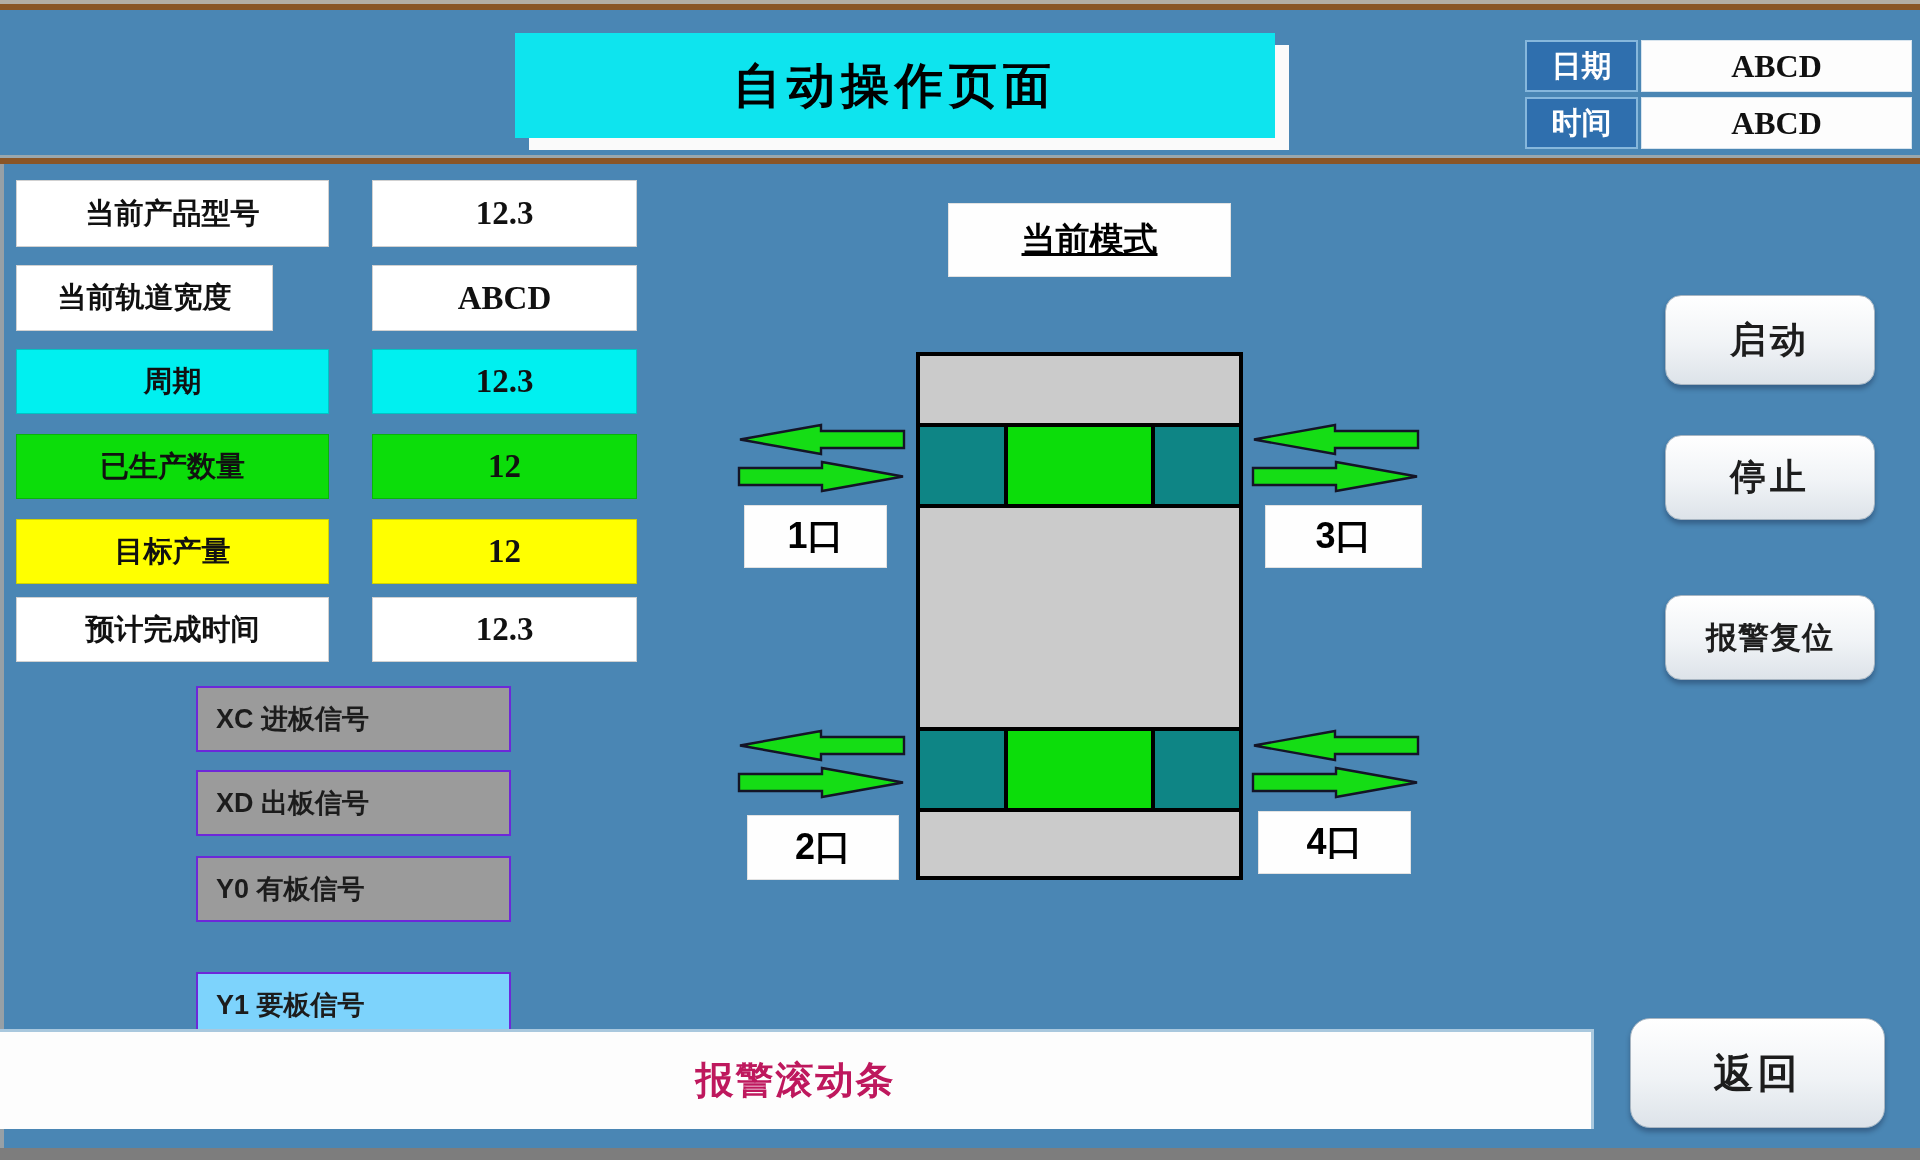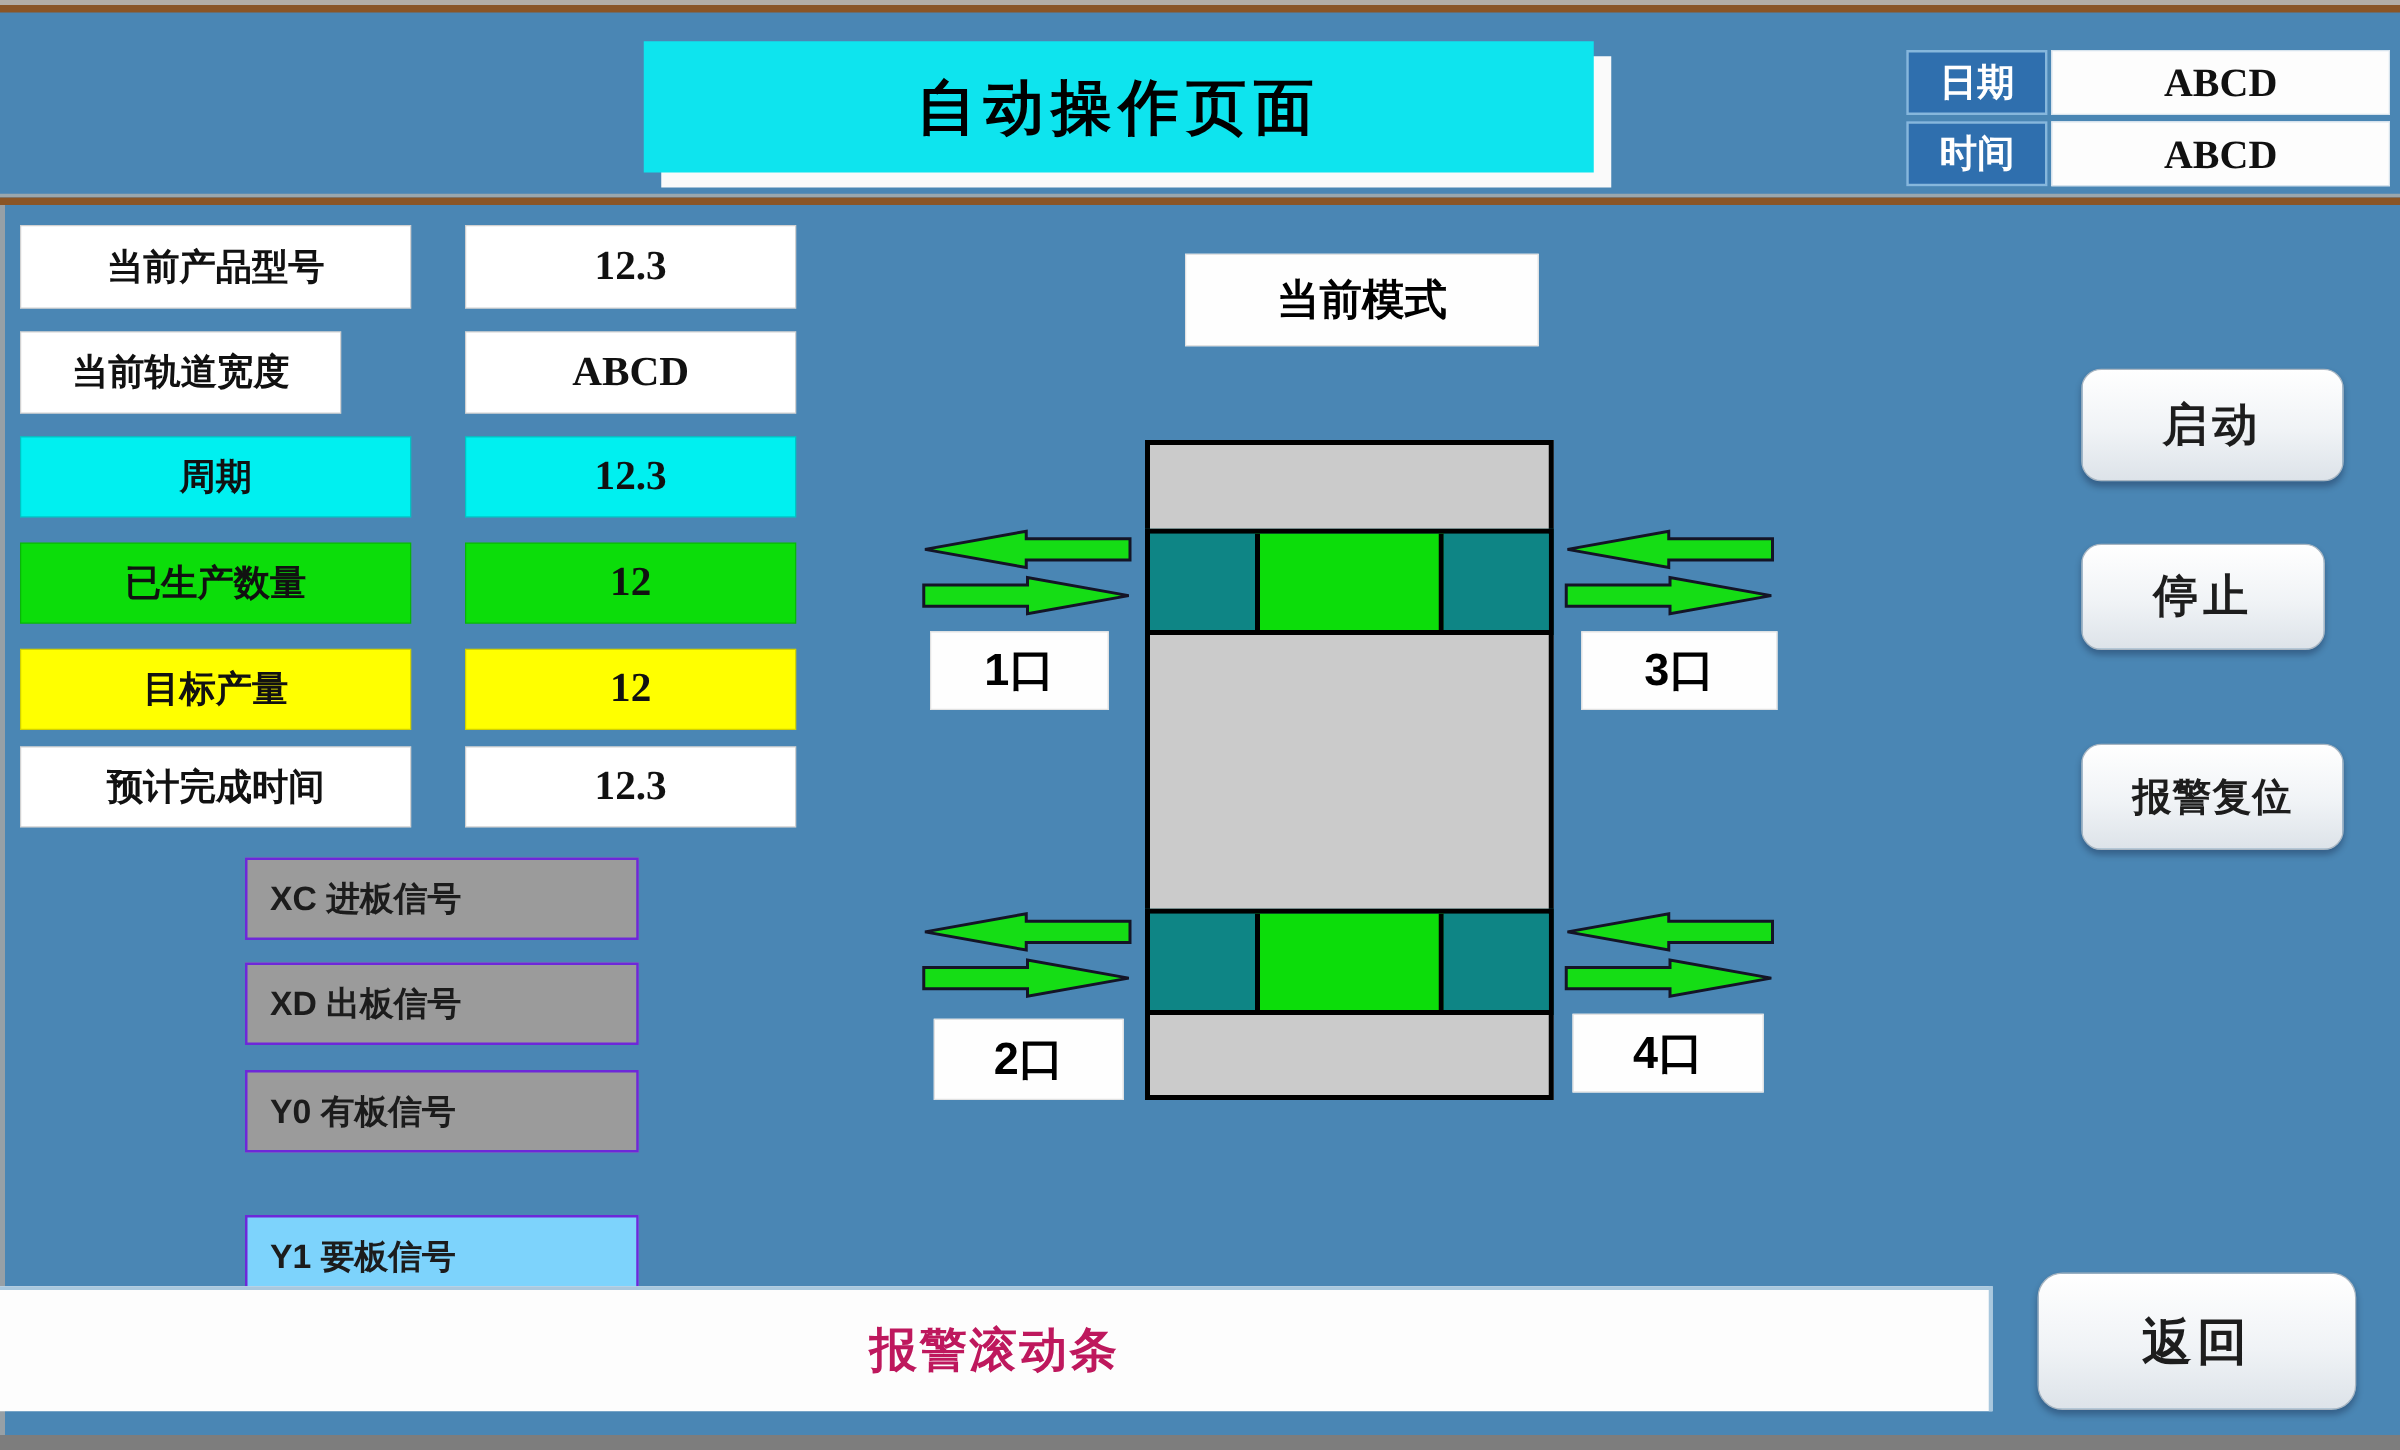--- a/index.html
+++ b/index.html
@@ -95,21 +95,21 @@
   <div class="abs flexc info-value" style="left: 372px; top: 349px; width: 265px; height: 65px; background-color: rgb(0, 240, 240);">12.3</div>
   <div class="abs flexc info-value" style="left: 372px; top: 434px; width: 265px; height: 65px; background-color: rgb(12, 221, 10);">12</div>
   <div class="abs flexc info-value" style="left: 372px; top: 519px; width: 265px; height: 65px; background-color: rgb(255, 255, 0);">12</div>
   <div class="abs flexc info-value" style="left: 372px; top: 597px; width: 265px; height: 65px; background-color: rgb(255, 255, 255);">12.3</div>
 
   <div class="abs signal-box" style="left: 196px; top: 686px; width: 315px; height: 66px; background-color: rgb(155, 155, 155);">XC 进板信号</div>
   <div class="abs signal-box" style="left: 196px; top: 770px; width: 315px; height: 66px; background-color: rgb(155, 155, 155);">XD 出板信号</div>
   <div class="abs signal-box" style="left: 196px; top: 856px; width: 315px; height: 66px; background-color: rgb(155, 155, 155);">Y0 有板信号</div>
   <div class="abs signal-box" style="left: 196px; top: 972px; width: 315px; height: 66px; background-color: #7dd3fc;">Y1 要板信号</div>
 
-  <div class="abs flexc mode-box" style="left:948px;top:203px;width:283px;height:74px;">当前模式</div>
+  <div class="abs flexc mode-box" style="left:948px;top:203px;width:283px;height:74px;text-decoration:underline;">当前模式</div>
 
   <div class="abs machine-body" style="left: 916px; top: 352px; width: 327px; height: 528px; background-color: rgb(203, 203, 203);"></div>
   <div class="abs conv-row" style="left:916px;top:423px;width:327px;height:85px;">
     <div class="conv-teal" style="background-color: rgb(14, 133, 133);"></div>
     <div class="conv-green" style="background-color: rgb(12, 221, 10);"></div>
     <div class="conv-teal" style="background-color: rgb(14, 133, 133);"></div>
   </div>
   <div class="abs conv-row" style="left:916px;top:727px;width:327px;height:85px;">
     <div class="conv-teal" style="background-color: rgb(14, 133, 133);"></div>
     <div class="conv-green" style="background-color: rgb(12, 221, 10);"></div>
@@ -143,20 +143,20 @@
   <svg class="arrow" style="left:1252px;top:767px;" width="167" height="31" viewBox="0 0 167 31">
     <polygon points="1,7 84,7 84,1 165,15.5 84,30 84,24 1,24" stroke="#141426" stroke-width="2.4" fill="#15dd15"></polygon>
   </svg>
 
   <div class="abs flexc port-box" style="left:744px;top:505px;width:143px;height:63px;">1口</div>
   <div class="abs flexc port-box" style="left:747px;top:815px;width:152px;height:65px;">2口</div>
   <div class="abs flexc port-box" style="left:1265px;top:505px;width:157px;height:63px;">3口</div>
   <div class="abs flexc port-box" style="left:1258px;top:811px;width:153px;height:63px;">4口</div>
 
   <button class="abs flexc hmi-btn" style="left:1665px;top:295px;width:210px;height:90px;">启动</button>
-  <button class="abs flexc hmi-btn" style="left:1665px;top:435px;width:195px;height:85px;">停止</button>
+  <button class="abs flexc hmi-btn" style="left:1665px;top:435px;width:210px;height:85px;">停止</button>
   <button class="abs flexc hmi-btn" style="left:1665px;top:595px;width:210px;height:85px;font-size:31px;letter-spacing:1px;">报警复位</button>
 
   <div class="abs flexc alarm-bar" style="left: 0px; top: 1029px; width: 1594px; height: 100px; color: #be185d;">报警滚动条</div>
 
   <button class="abs flexc hmi-btn back-btn" style="left:1630px;top:1018px;width:255px;height:110px;">返回</button>
 
 </div>
 
 </body></html>

